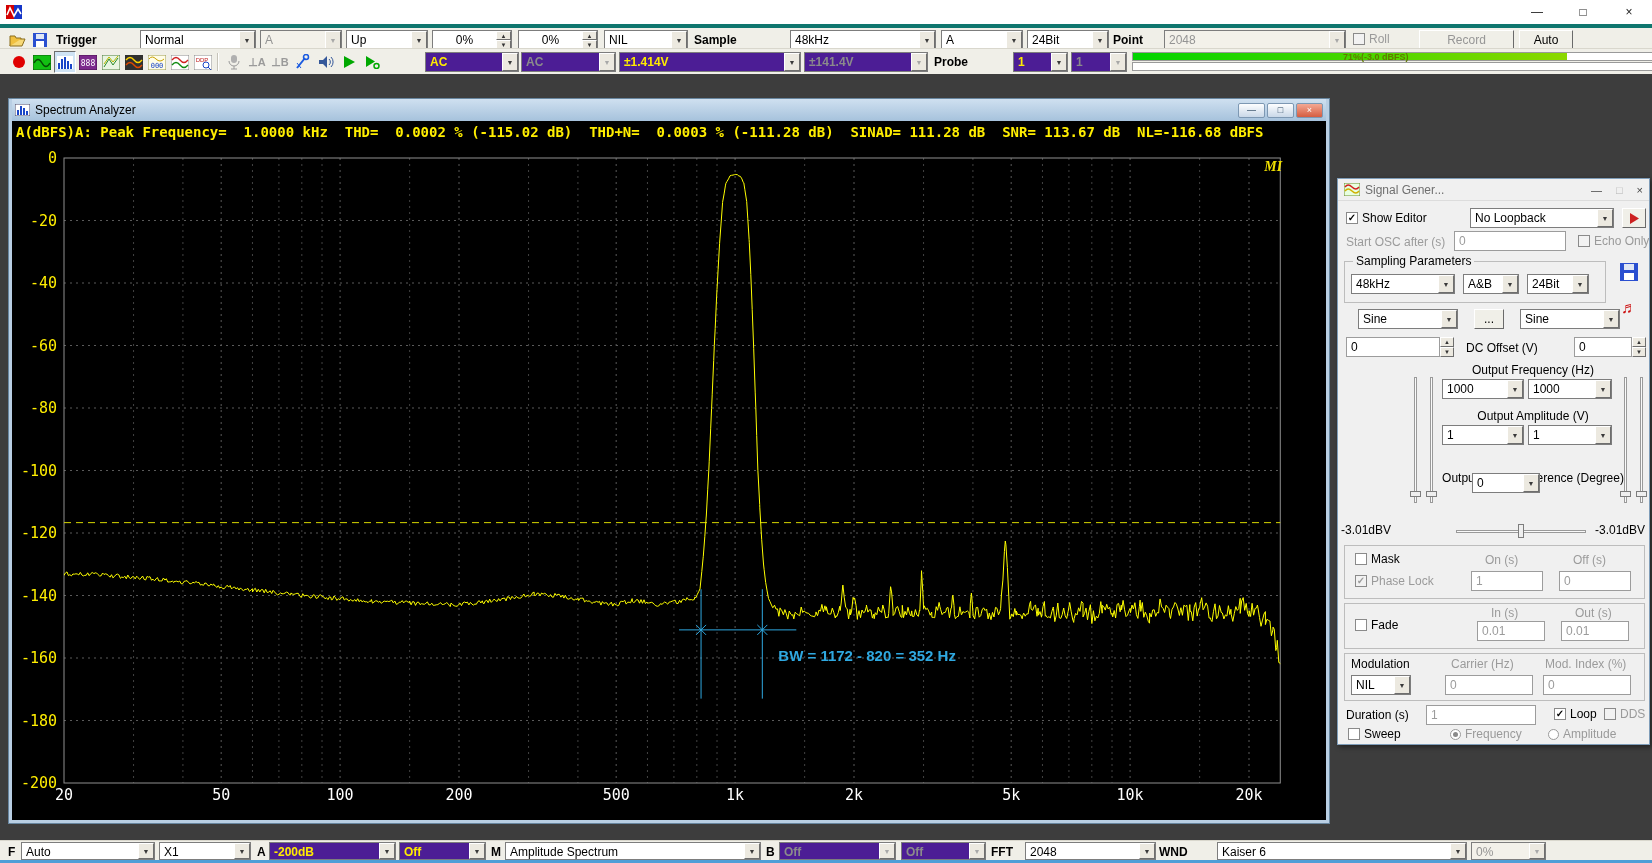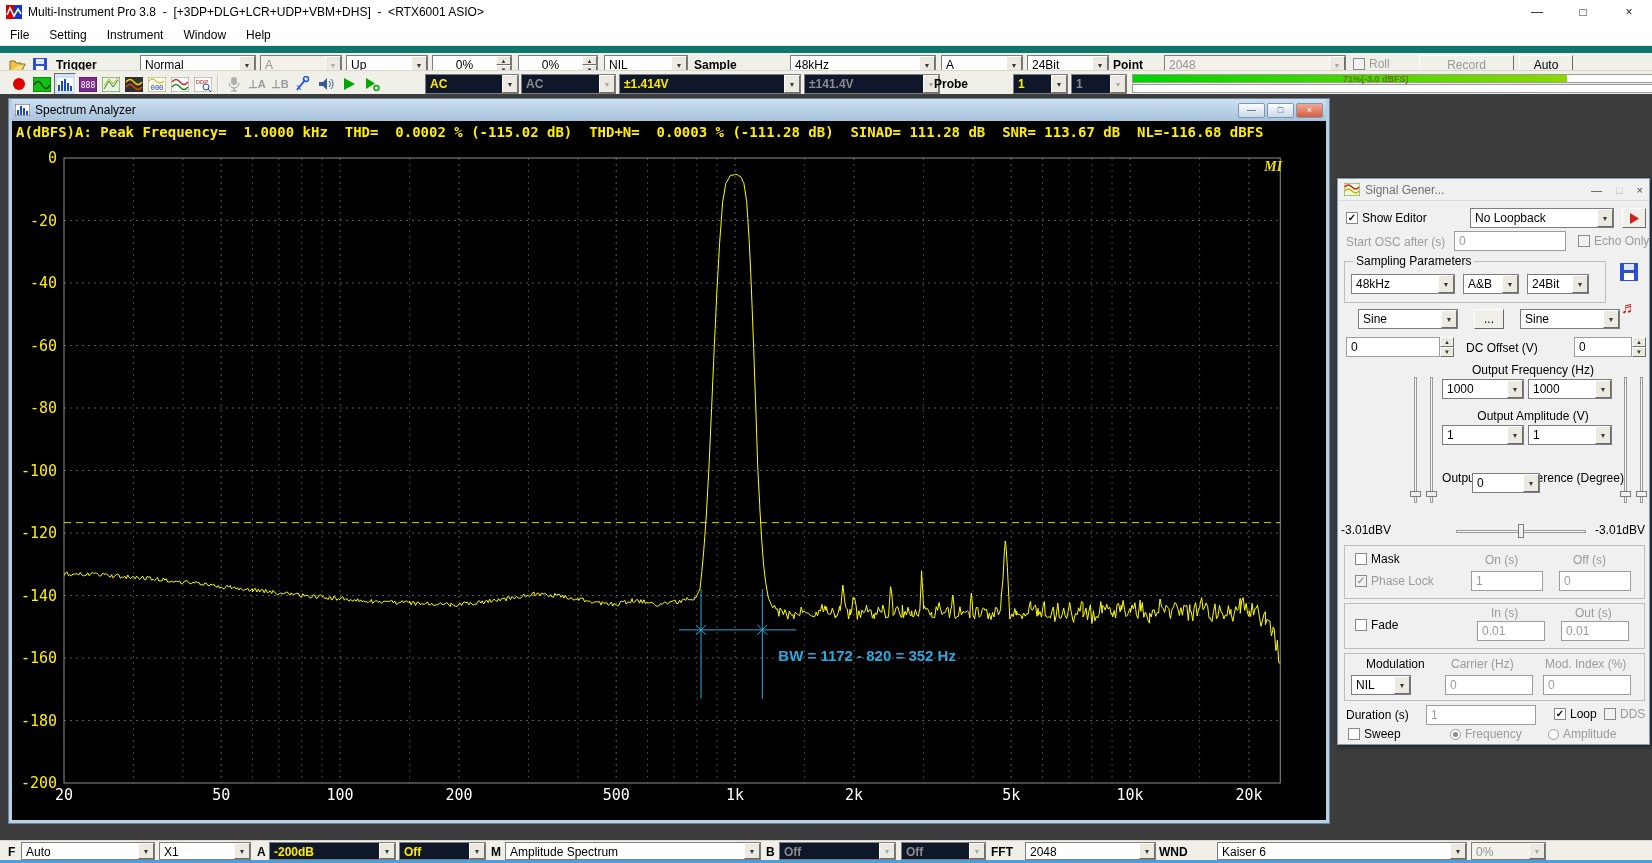--- a/index.html
+++ b/index.html
@@ -8,28 +8,28 @@
   .abs{position:absolute}
   
   .titlebar{height:24px;background:#fff;display:flex;align-items:center;padding-left:6px}
   .title-text{margin-left:6px;white-space:pre;font-size:12px}
   .win-controls{margin-left:auto;display:flex;height:100%}
   .wbtn{width:46px;display:flex;align-items:center;justify-content:center;font-size:12px;color:#222}
   .menubar{height:22px;background:#fff;display:flex;align-items:center;border-bottom:1px solid #e6e6e6}
   .menu-item{padding:0 10px;height:100%;display:flex;align-items:center}
   
   .tbrow{position:relative;background:#f0efe8}
-  .tb1{height:24px;border-top:7px solid #0f766e}
+  .tb1{height:24px;border-top:4px solid #0f766e}
   .tb2{height:26px;border-top:1px solid #d9d7cd}
   .lbl{font-weight:bold;white-space:nowrap}
   .combo{height:20px;display:flex;background:#fff;border:1px solid #7d7d7d}
   .combo .val{flex:1;padding:2px 3px 0 4px;white-space:nowrap;overflow:hidden;font-size:12px}
   .arr{width:16px;background:#ece9e0;color:#3a3a3a;font-size:7px;display:flex;align-items:center;justify-content:center;border:1px solid;border-color:#fff #6e6e6e #6e6e6e #fff}
   .combo.dis{background:#f3f1ea}.combo.dis .val{color:#949494}.combo.dis .arr{color:#a8a8a8}
-  .combo.dark{background:#0f172a}.combo.dark .val{color:#ffeb00;font-weight:bold}
+  .combo.dark{background:#4c1d95}.combo.dark .val{color:#ffeb00;font-weight:bold}
   .combo.dark.dis .val{color:#8b8b8b}
   .spin{height:20px;display:flex;background:#fff;border:1px solid #7d7d7d}
   .spin .val{flex:1;text-align:center;padding-top:2px;font-size:12px}
   .ud{width:15px;display:flex;flex-direction:column}
   .ud span{flex:1;font-size:6px;display:flex;align-items:center;justify-content:center;background:#ece9e0;border:1px solid;border-color:#fff #6e6e6e #6e6e6e #fff;color:#333}
   .pushbtn{height:20px;background:#f0efe8;border:1px solid;border-color:#fff #6a6a6a #6a6a6a #fff;display:flex;align-items:center;justify-content:center;font-size:12px}
   .pushbtn.dis{color:#969696}
   .cb{display:flex;align-items:center;gap:4px;white-space:nowrap}
   .cbbox{width:12px;height:12px;background:#fff;border:1px solid #8a8a8a;font-size:10px;line-height:10px;text-align:center;color:#000;font-weight:bold}
   .cb.dis{color:#9a9a9a}.cb.dis .cbbox{color:#9a9a9a;background:#f2f2f2}
@@ -82,35 +82,27 @@
 <body>
 
 <div class="app">
 
   <div class="titlebar">
     <svg width="16" height="14">
         <rect width="16" height="14" fill="#d40000"></rect>
         <rect x="8" width="8" height="14" fill="#1536c8"></rect>
         <polyline points="1,10 4,3 8,11 12,4 15,9" fill="none" stroke="#ffffff" stroke-width="1.6"></polyline>
       </svg>
-    <span class="title-text">Multi-Instrument Pro 3.8  -  [+3DP+DLG+LCR+UDP+VBM+DHS]  -  &lt;RTX6001 ASIO&gt;</span>
     <div class="win-controls">
       <span class="wbtn">—</span>
       <span class="wbtn">□</span>
       <span class="wbtn">×</span>
     </div>
   </div>
 
-  <div class="menubar">
-    <span class="menu-item">File</span>
-    <span class="menu-item">Setting</span>
-    <span class="menu-item">Instrument</span>
-    <span class="menu-item">Window</span>
-    <span class="menu-item">Help</span>
-  </div>
 
   <div class="tbrow tb1">
     <span class="icon abs" style="left:6px;top:1px">
       <svg width="17" height="13">
           <path d="M1 12 L3 5 L16 5 L13 12 Z" fill="#f7d978" stroke="#8a6d1d"></path>
           <path d="M1 12 L1 2 L6 2 L7 4 L12 4 L12 5" fill="#f0c040" stroke="#8a6d1d"></path>
         </svg>
     </span>
     <span class="icon abs" style="left:29px;top:1px">
       <svg width="14" height="14">
@@ -284,21 +276,21 @@
         <span class="arr">▼</span>
       </div>
     <div class="combo dark dis abs" style="left:521px;top:3px;width:95px">
         <span class="val">AC</span>
         <span class="arr">▼</span>
       </div>
     <div class="combo dark abs" style="left:619px;top:3px;width:182px">
         <span class="val">±1.414V</span>
         <span class="arr">▼</span>
       </div>
-    <div class="combo dark dis abs" style="left:804px;top:3px;width:136px">
+    <div class="combo dark dis abs" style="left:804px;top:3px;width:124px">
         <span class="val">±141.4V</span>
         <span class="arr">▼</span>
       </div>
     <span class="lbl abs" style="left:934px;top:6px">Probe</span>
     <div class="combo dark abs" style="left:1013px;top:3px;width:55px">
         <span class="val">1</span>
         <span class="arr">▼</span>
       </div>
     <div class="combo dark dis abs" style="left:1071px;top:3px;width:56px">
         <span class="val">1</span>
@@ -559,21 +551,21 @@
         <span class="gdis abs" style="left:230px;top:2px">Out (s)</span>
         <div class="cb abs" style="left:10px;top:14px">
             <span class="cbbox"></span>
             <span>Fade</span>
           </div>
         <div class="field dis" style="left:132px;top:17px;width:68px"><span>0.01</span></div>
         <div class="field dis" style="left:216px;top:17px;width:68px"><span>0.01</span></div>
       </div>
 
       <div class="grp" style="left:6px;top:474px;width:301px;height:48px">
-        <span class="abs" style="left:21px;top:3px;white-space:nowrap">Modulation</span>
+        <span class="abs" style="left:6px;top:3px;white-space:nowrap">Modulation</span>
         <span class="gdis abs" style="left:106px;top:3px">Carrier (Hz)</span>
         <span class="gdis abs" style="left:200px;top:3px">Mod. Index (%)</span>
         <div class="combo abs" style="left:6px;top:21px;width:60px">
             <span class="val">NIL</span>
             <span class="arr">▼</span>
           </div>
         <div class="field dis" style="left:100px;top:21px;width:88px"><span>0</span></div>
         <div class="field dis" style="left:198px;top:21px;width:88px"><span>0</span></div>
       </div>
 

